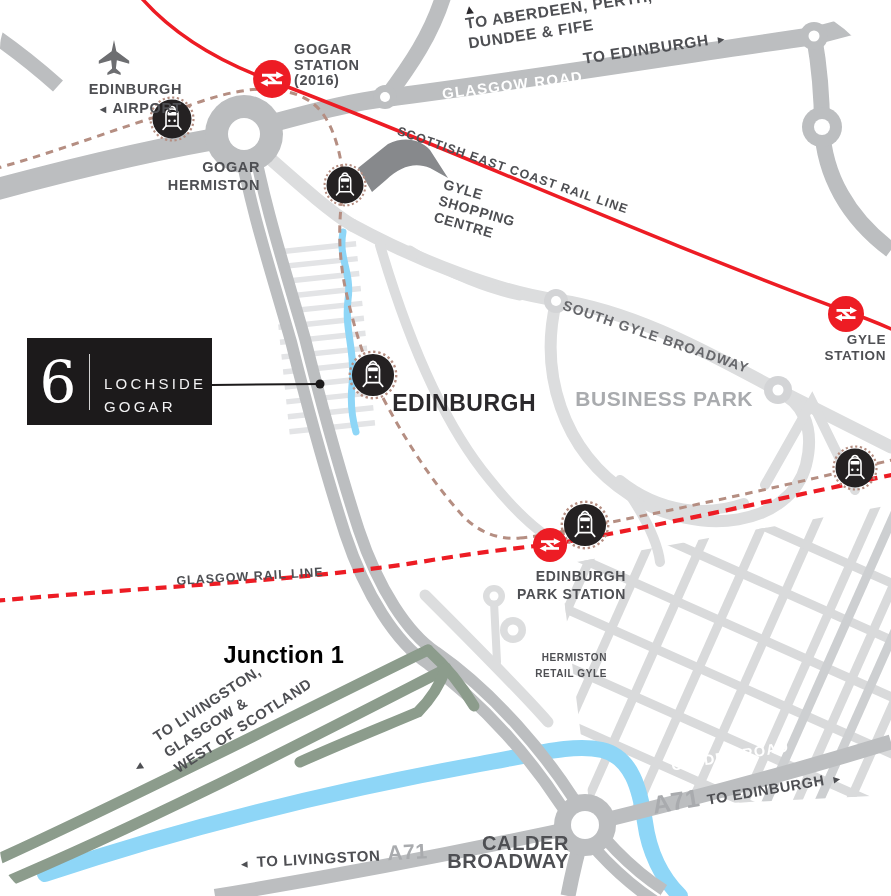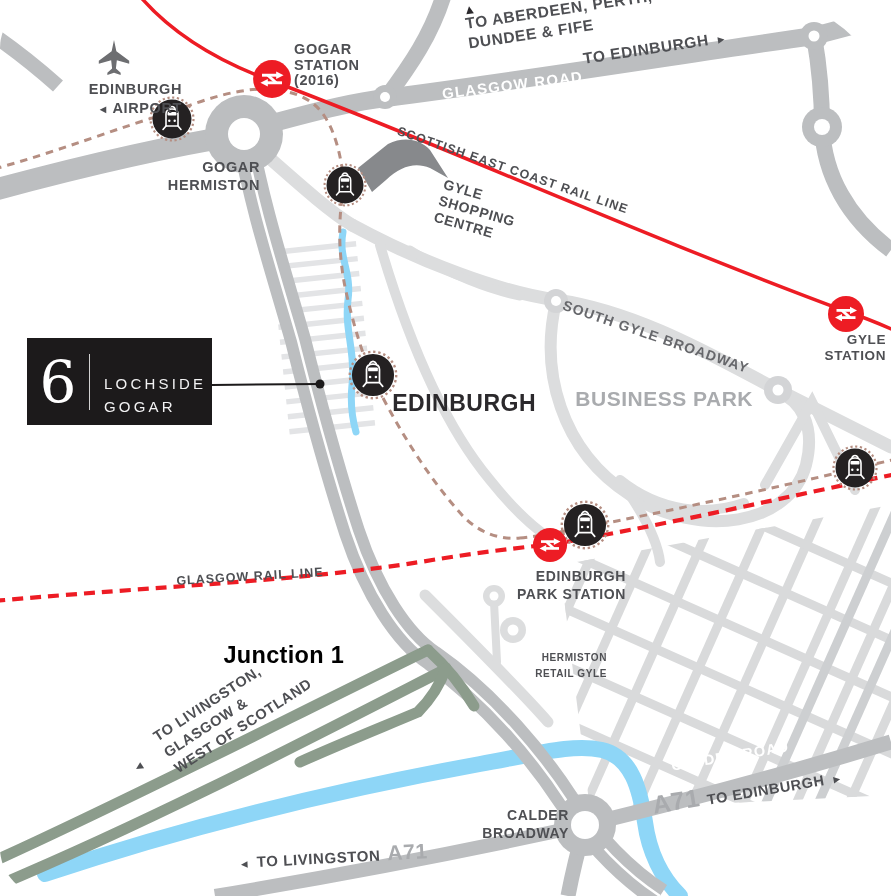--- a/index.html
+++ b/index.html
@@ -292,21 +292,21 @@
 </div>
 
 <div class="lbl white" data-name="calder-road-label" style="left:670px;top:758px;font-size:14.5px;letter-spacing:1.1px;transform:rotate(-9.5deg)">CALDER ROAD</div>
 
 <div class="lbl row" data-name="a71-to-edinburgh-label" style="left:650px;top:790px;transform:rotate(-9.5deg)">
   <span class="gray" style="font-size:25px;" data-name="a71-shield-text">A71</span>
   <span style="font-size:14.5px;" data-name="direction-edinburgh-bottom">TO EDINBURGH</span>
   <span class="arrow" data-name="edinburgh-bottom-arrow-icon">►</span>
 </div>
 
-<div class="lbl ctr" data-name="calder-junction-label" style="left:447px;top:807px;width:122px;font-size:14px;line-height:17.5px;">
+<div class="lbl ctr" data-name="calder-junction-label" style="left:447px;top:835px;width:122px;font-size:20px;line-height:17.5px;">
   <div data-name="calder-junction-line1">CALDER</div>
   <div data-name="calder-junction-line2">BROADWAY</div>
 </div>
 
 <div class="lbl row" data-name="to-livingston-a71-label" style="left:238px;top:848px;transform:rotate(-3deg)">
   <span class="arrow" data-name="livingston-a71-arrow-icon">◄</span>
   <span style="font-size:15px;" data-name="direction-livingston-a71">TO LIVINGSTON</span>
   <span class="gray" style="font-size:21px;" data-name="a71-west-shield-text">A71</span>
 </div>
 

